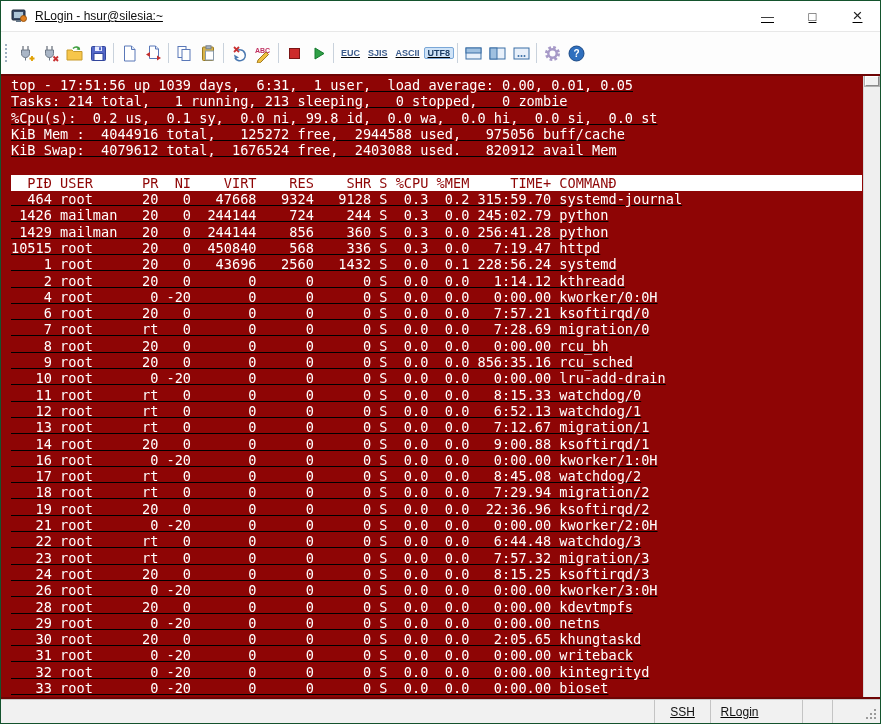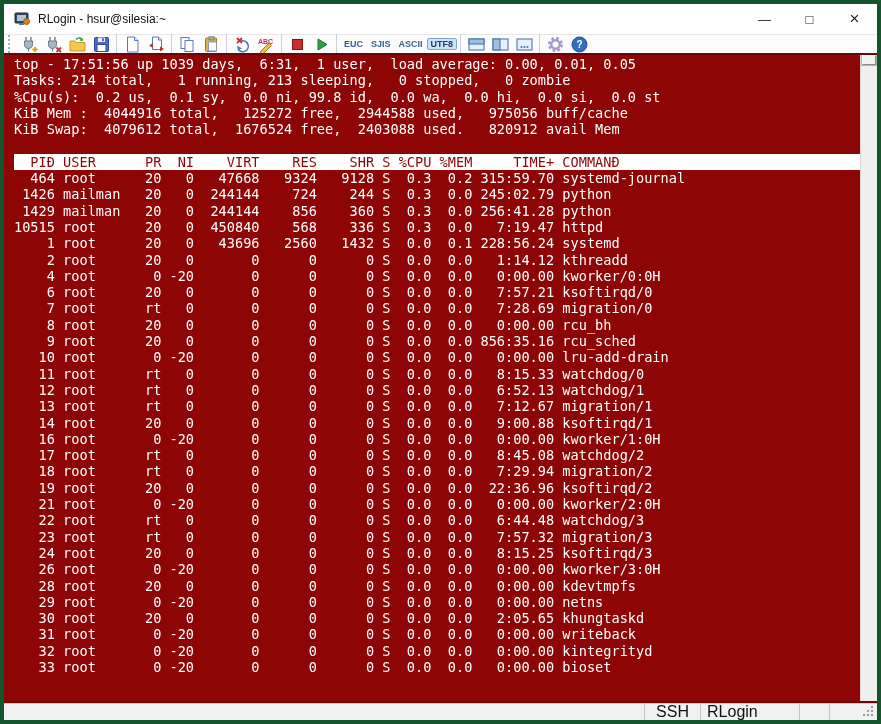--- a/index.html
+++ b/index.html
@@ -1,57 +1,57 @@
 <!DOCTYPE html>
 <html><head>
 <meta charset="utf-8">
 <style>
   * { box-sizing: border-box; margin: 0; padding: 0; }
   body { font-family: "Liberation Sans","DejaVu Sans",sans-serif; background:#d7dde3; }
-  .window { width:881px; height:724px; border:4px solid #14532d; background:#4d7c0f;
-            position:relative; display:flex; flex-direction:column; overflow:hidden; }
+  .window { width:881px; height:724px; border:1px solid #14532d; background:#4d7c0f;
+            position:relative; display:flex; flex-direction:column; overflow:hidden;text-decoration:underline; }
 
   
   .titlebar { height:30px; display:flex; align-items:center; background:#ffffff; flex:0 0 auto; }
   .app-icon { margin-left:10px; width:17px; height:17px; flex:0 0 auto; }
   .title-text { margin-left:7px; font-size:12px; color:#111; }
   .win-controls { margin-left:auto; display:flex; height:100%; }
   .wc { width:45px; height:100%; display:flex; align-items:center; justify-content:center;
         font-size:13px; color:#222; }
   .wc.close { font-size:17px; }
 
   
   .menubar { height:20px; display:flex; align-items:center; background:#fff; padding-left:4px; flex:0 0 auto; }
   .menu-item { font-size:12px; color:#1a1a1a; padding:2px 8px; white-space:nowrap; }
   .menu-item .u { text-decoration:underline; }
 
   
-  .toolbar { height:19px; display:flex; align-items:center; background:#fdfdfd;
+  .toolbar { height:43px; display:flex; align-items:center; background:#fdfdfd;
              border-top:1px solid #e8e8e8; padding-left:1px; flex:0 0 auto; }
   .tgrip { width:5px; height:18px; border-left:2px dotted #9fb0c0; margin:0 4px 0 3px; }
   .tbtn { width:24px; height:24px; display:flex; align-items:center; justify-content:center; }
   .tsep { width:1px; height:20px; background:#c9d2dc; margin:0 3px; }
   .cs { font-weight:bold; font-size:9px; color:#3c5c8c; padding:4px 4px; }
   .cs.active { background:#cfe3f7; border:1px solid #7aa7d7; border-radius:2px; color:#1c3e66; padding:0 3px; }
 
   
   .terminal { position:relative; flex:1 1 auto; background:#8e0505;
               border-top:2px solid #6e0404; border-bottom:2px solid #6e0404; overflow:hidden; }
   .term-lines { font-family:"DejaVu Sans Mono",monospace; font-size:13.6px; line-height:16.3px;
                 white-space:pre; color:#ffffff; padding:1px 0 0 10px; }
   .tline { min-height:16.3px; }
   .theader { display:inline-block; background:#ffffff; color:#8e0505; }
   .scrollbar { position:absolute; top:0; right:0; bottom:0; width:17px;
                background:#efefef; border-left:1px solid #d8d8d8; }
   .sb-thumb { position:absolute; top:0; left:1px; right:1px; height:10px; background:#f2f2f2;
               border:1px solid; border-color:#ffffff #8a8a8a #8a8a8a #ffffff; box-shadow:0 0 0 1px #b0b0b0; }
 
   
-  .statusbar { height:17px; flex:0 0 auto; background:#f1f1f1; border-top:1px solid #c8c8c8;
-               display:flex; align-items:stretch; font-size:16px; color:#111; }
+  .statusbar { height:24px; flex:0 0 auto; background:#f1f1f1; border-top:1px solid #c8c8c8;
+               display:flex; align-items:stretch; font-size:12px; color:#111; }
   .sb-fill { flex:1 1 auto; }
   .sb-cell { display:flex; align-items:center; justify-content:center;
              border-left:1px solid #c4c4c4; padding:0 6px; white-space:nowrap; }
   .sb-cell.w1{ min-width:56px; } .sb-cell.w2{ min-width:58px; } .sb-cell.w3{ min-width:34px;margin-top:44px; }
   .sb-cell.w4{ min-width:30px; } .sb-cell.w5{ min-width:28px; }
   .sb-grip { width:20px; display:flex; align-items:flex-end; justify-content:flex-end; padding:0 3px 3px 0; }
 </style>
 </head>
 <body>
 

